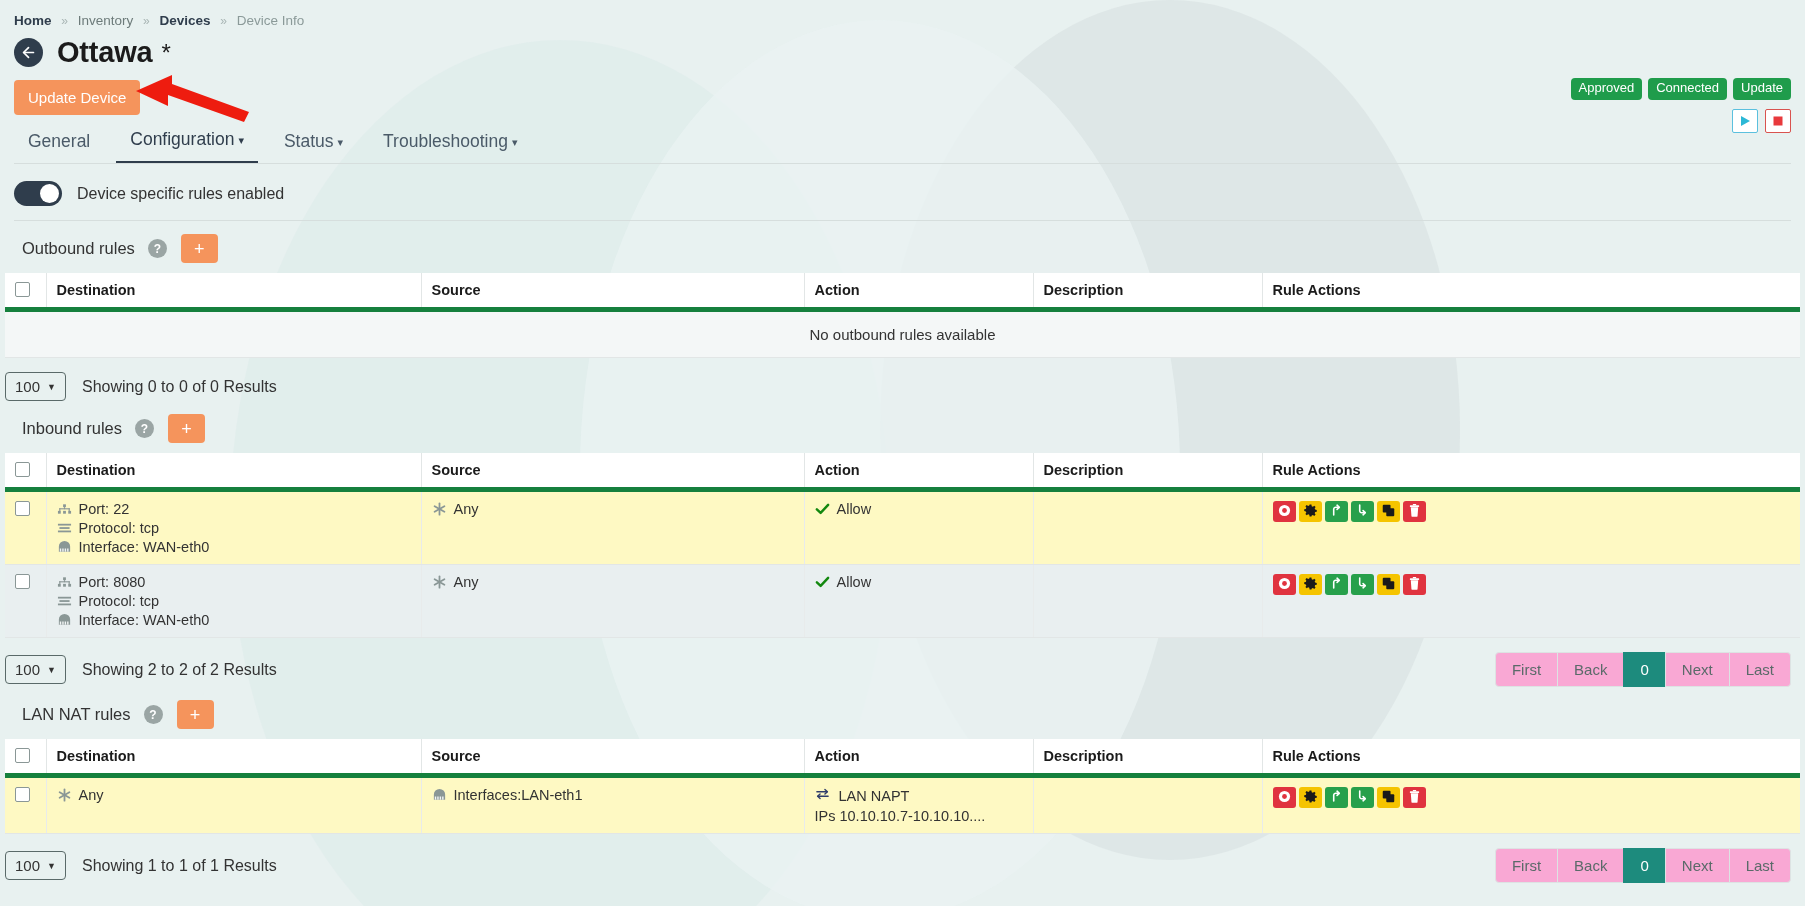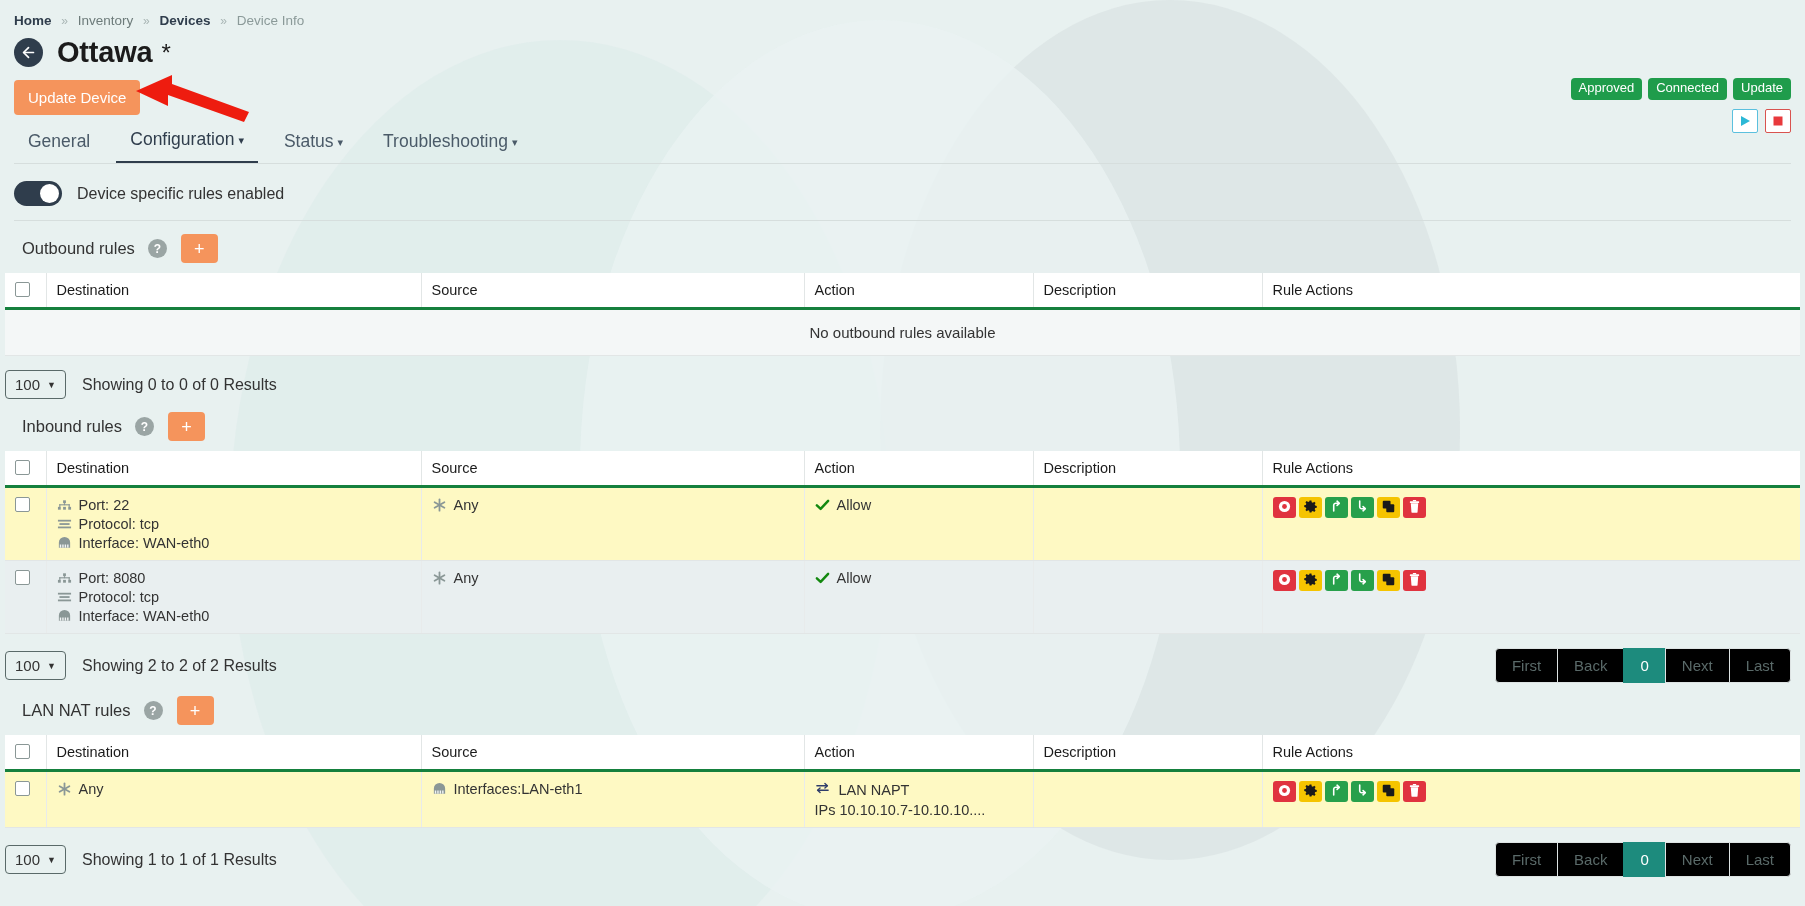--- a/index.html
+++ b/index.html
@@ -95,22 +95,22 @@
   .add-btn {
     background:#f5945c; color:#fff; border:none; border-radius:4px;
     width:37px; height:29px; font-size:18px; line-height:1; cursor:pointer;
     margin-left:14px; display:flex; align-items:center; justify-content:center;
   }
 
   
   .tbl-wrap { padding: 10px 5px 0 5px; }
   table.rules { width:100%; border-collapse:collapse; background:#ffffff; table-layout:fixed; }
   table.rules th {
-    text-align:left; font-size:14.5px; font-weight:normal; color:#1b1b1b;
-    padding:9px 10px; border-right:1px solid #e2e6e6; border-bottom:3px solid #15803d;
+    text-align:left; font-size:14.5px; font-weight:bold; color:#1b1b1b;
+    padding:9px 10px; border-right:1px solid #e2e6e6; border-bottom:5px solid #15803d;
     background:#ffffff;
   }
   table.rules th:last-child { border-right:none; }
   table.rules td {
     font-size:14.5px; padding:9px 10px; border-right:1px solid #e8ebeb;
     border-bottom:1px solid #e2e6e6; vertical-align:top; color:#333;
   }
   table.rules td:last-child { border-right:none; }
   tr.row-odd td  { background:#fef9c3; }
   tr.row-even td { background:#e9eff0; }
@@ -145,21 +145,21 @@
   .tbl-foot { display:flex; align-items:center; padding: 14px 14px 0 5px; position:relative;}
   .pagesize {
     display:flex; align-items:center; gap:7px; border:1px solid #5a6a69;
     border-radius:4px; padding:5px 9px; background:transparent; cursor:pointer;
     font-size:15px; color:#333;
   }
   .pagesize .caret { font-size:9px; color:#333; }
   .showing { margin-left:16px; font-size:16px; color:#333; }
   .pager { margin-left:auto; display:flex; }
   .pager .pg {
-    border:1px solid #dde3e3; background:#000000; color:#5a6a69;
+    border:1px solid #dde3e3; background:#f9a8d4; color:#5a6a69;
     padding:8px 16px; font-size:15px; cursor:pointer; margin-left:-1px;
   }
   .pager .pg:first-child { border-radius:4px 0 0 4px; margin-left:0; }
   .pager .pg:last-child { border-radius:0 4px 4px 0; }
   .pager .pg.active { background:#1d8b7d; color:#ffffff; border-color:#1d8b7d; }
 </style>
 </head>
 <body>
 
 <svg id="watermark" viewBox="0 0 1805 906" preserveAspectRatio="none">

